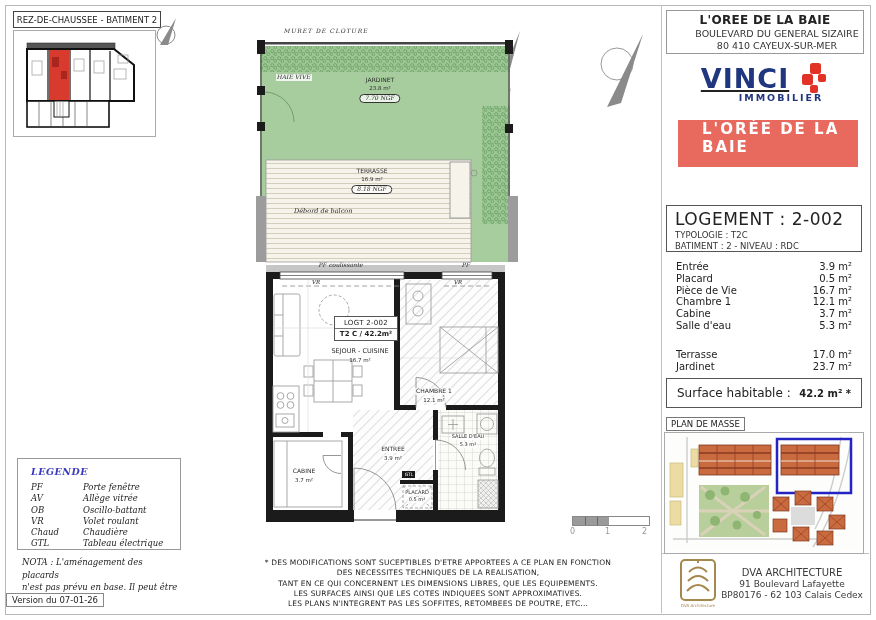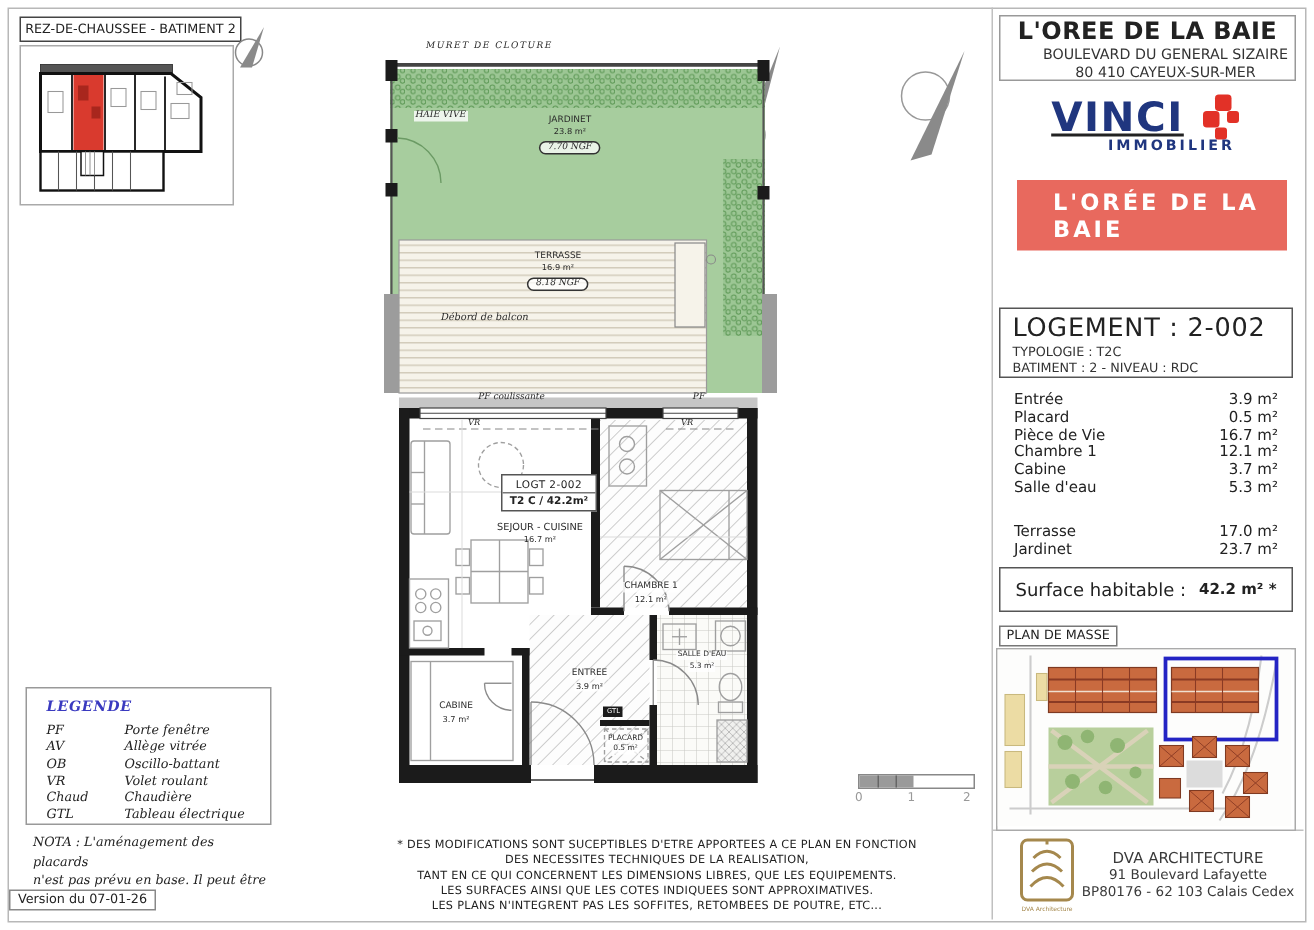--- a/index.html
+++ b/index.html
@@ -28,30 +28,30 @@
   .scalebar{position:absolute;left:572px;top:516px;width:78px;}
   .sb-bar{position:relative;width:76px;height:8px;border:1px solid #888;background:#fff;}
   .sb-fill{position:absolute;left:0;top:0;width:36px;height:8px;background:#9a9a9a;}
   .sb-t1{position:absolute;left:12px;top:0;width:1px;height:8px;background:#666;}
   .sb-t2{position:absolute;left:24px;top:0;width:1px;height:8px;background:#666;}
   .sb-labels{position:relative;width:78px;height:10px;font-size:8px;color:#999;}
   .sb-labels span{position:absolute;top:1px;}
 
   .addr-box{position:absolute;left:666px;top:10px;width:196px;height:42px;border:1px solid #999;
     display:flex;flex-direction:column;align-items:center;justify-content:center;text-align:center;}
-  .addr-box .a1{font-size:16px;font-weight:bold;letter-spacing:.3px;}
+  .addr-box .a1{font-size:12px;font-weight:bold;letter-spacing:.3px;}
   .addr-box .a2,.addr-box .a3{font-size:9.5px;color:#333;margin-top:1px;margin-left:24px;}
 
   .vinci{position:absolute;left:666px;top:62px;width:196px;display:flex;flex-direction:column;align-items:center;}
   .vinci-row{display:flex;align-items:center;gap:6px;text-decoration:underline;}
   .vinci-word{font-size:27px;font-weight:bold;color:#20367f;letter-spacing:1px;}
   .vinci-sub{font-size:9.5px;font-weight:bold;color:#20367f;letter-spacing:2px;margin-top:-2px;margin-left:34px;}
 
   .banner{position:absolute;left:678px;top:120px;width:180px;height:47px;background:#e8695e;color:#fff;
-    padding-left:24px;box-sizing:border-box;display:flex;flex-direction:column;justify-content:center;}
+    padding-left:24px;box-sizing:border-box;display:flex;flex-direction:row;justify-content:center;}
   .banner .b1{font-size:15px;font-weight:bold;letter-spacing:2px;}
   .banner .b2{font-size:13px;font-weight:bold;margin-top:2px;}
 
   .log-box{position:absolute;left:666px;top:205px;width:196px;height:47px;border:1px solid #555;
     box-sizing:border-box;padding:3px 8px;}
   .log-box .t{font-size:17px;font-weight:400;letter-spacing:.5px;}
   .log-box .s{font-size:8.5px;color:#333;margin-top:1px;}
 
   .rooms{position:absolute;left:666px;width:196px;}
   .rrow{display:flex;justify-content:space-between;padding:0 10px;font-size:10px;line-height:11.8px;color:#222;}

